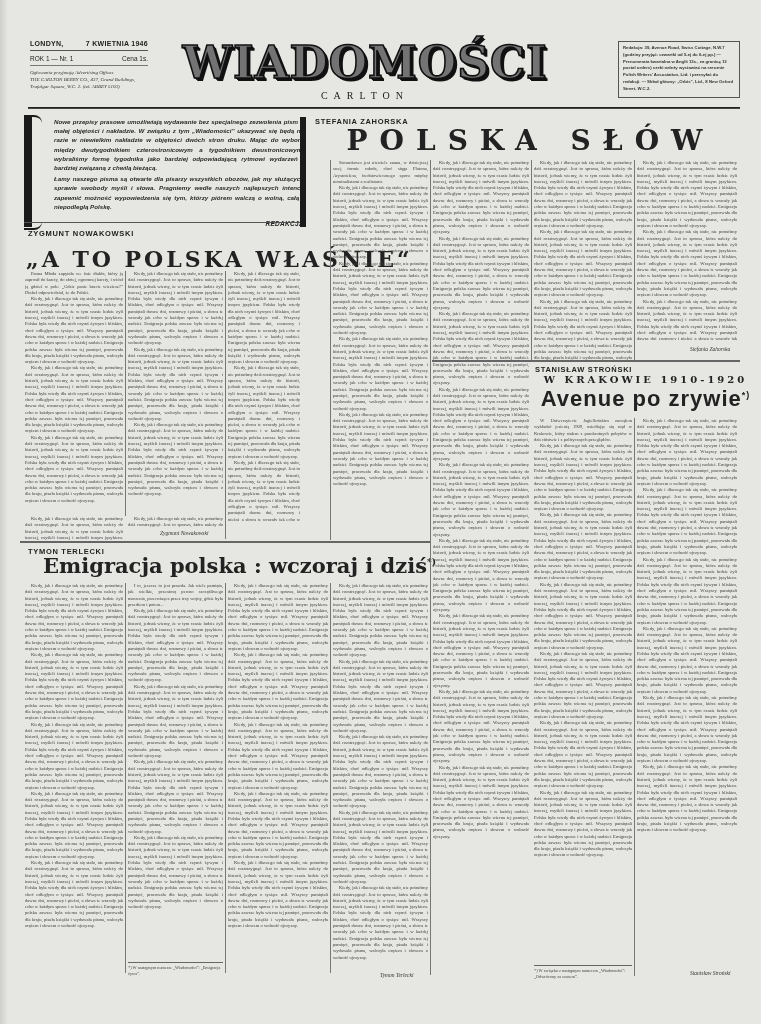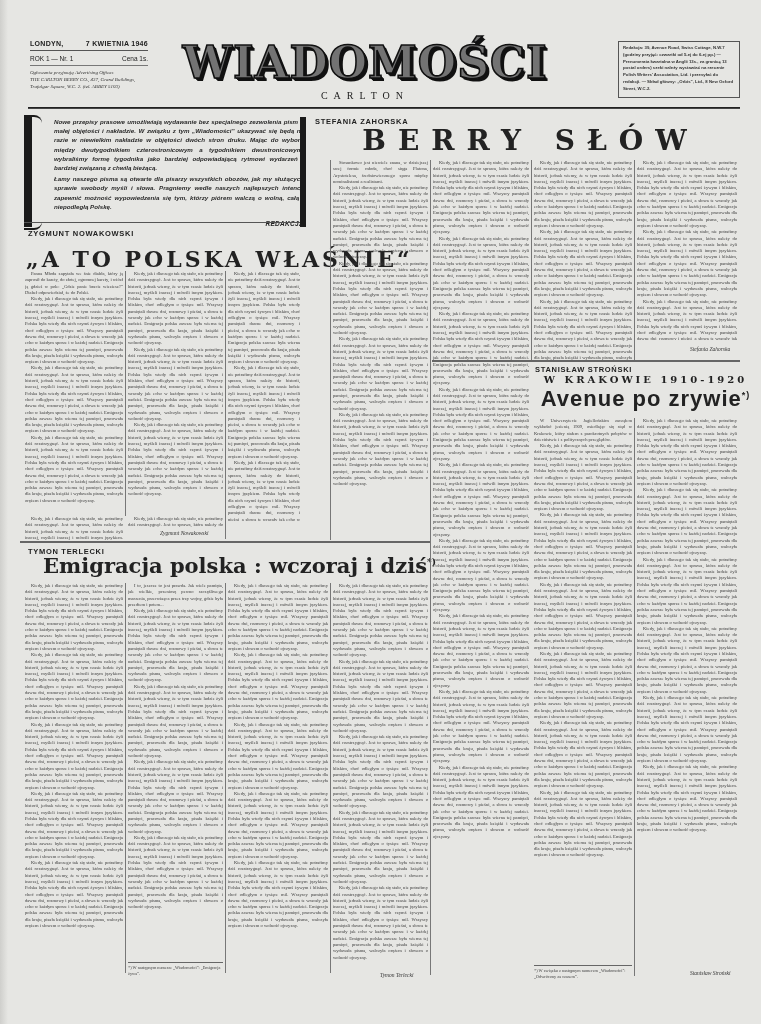--- a/index.html
+++ b/index.html
@@ -170,21 +170,21 @@
     <p class="filler">Kiedy, jak i dlaczego tak się stało, nie potrafimy dziś rozstrzygnąć. Jest to sprawa, która należy do historii, jednak wiemy, że w tym czasie ludzie żyli inaczej, myśleli inaczej i mówili innym językiem. Polska była wtedy dla nich czymś żywym i bliskim, choć odległym o tysiące mil. Wszyscy pamiętali dawne dni, rozmowy i pieśni, a słowa te wracały jak echo w każdym sporze i w każdej nadziei. Emigracja polska zawsze była wierna tej pamięci, pracowała dla kraju, pisała książki i wydawała pisma, walczyła orężem i słowem o wolność ojczyzny. </p>
     <p class="filler">Kiedy, jak i dlaczego tak się stało, nie potrafimy dziś rozstrzygnąć. Jest to sprawa, która należy do historii, jednak wiemy, że w tym czasie ludzie żyli inaczej, myśleli inaczej i mówili innym językiem. Polska była wtedy dla nich czymś żywym i bliskim, choć odległym o tysiące mil. Wszyscy pamiętali dawne dni, rozmowy i pieśni, a słowa te wracały jak echo w każdym sporze i w każdej nadziei. Emigracja polska zawsze była wierna tej pamięci, pracowała dla kraju, pisała książki i wydawała pisma, walczyła orężem i słowem o wolność ojczyzny. </p>
     <p class="filler">Kiedy, jak i dlaczego tak się stało, nie potrafimy dziś rozstrzygnąć. Jest to sprawa, która należy do historii, jednak wiemy, że w tym czasie ludzie żyli inaczej, myśleli inaczej i mówili innym językiem. Polska była wtedy dla nich czymś żywym i bliskim, choć odległym o tysiące mil. Wszyscy pamiętali dawne dni, rozmowy i pieśni, a słowa te wracały jak echo w każdym sporze i w każdej nadziei. Emigracja polska zawsze była wierna tej pamięci, pracowała dla kraju, pisała książki i wydawała pisma, walczyła orężem i słowem o wolność ojczyzny. </p>
     <p class="filler">Kiedy, jak i dlaczego tak się stało, nie potrafimy dziś rozstrzygnąć. Jest to sprawa, która należy do historii, jednak wiemy, że w tym czasie ludzie żyli inaczej, myśleli inaczej i mówili innym językiem. Polska była wtedy dla nich czymś żywym i bliskim, choć odległym o tysiące mil. Wszyscy pamiętali dawne dni, rozmowy i pieśni, a słowa te wracały jak echo w każdym sporze i w każdej nadziei. Emigracja polska zawsze była wierna tej pamięci, pracowała dla kraju, pisała książki i wydawała pisma, walczyła orężem i słowem o wolność ojczyzny. </p>
     <p class="filler">Kiedy, jak i dlaczego tak się stało, nie potrafimy dziś rozstrzygnąć. Jest to sprawa, która należy do historii, jednak wiemy, że w tym czasie ludzie żyli inaczej, myśleli inaczej i mówili innym językiem. Polska była wtedy dla nich czymś żywym i bliskim, choć odległym o tysiące mil. Wszyscy pamiętali dawne dni, rozmowy i pieśni, a słowa te wracały jak echo w każdym sporze i w każdej nadziei. Emigracja polska zawsze była wierna tej pamięci, pracowała dla kraju, pisała książki i wydawała pisma, walczyła orężem i słowem o wolność ojczyzny. </p>
   </div>
   <div class="sign" style="left:380px; top:972px;">Tymon Terlecki</div>
 
   <div class="abs" style="left:300px; top:117px; width:6px; height:110px; background:#1a1a1a;"></div>
   <div class="abs author" style="left:315px; top:117px;">STEFANIA ZAHORSKA</div>
-  <div class="abs h-magia">BERRY SŁÓW</div>
+  <div class="abs h-magia">POLSKA SŁÓW</div>
 
   <div class="abs vline" style="left:330px; top:160px; height:380px;"></div>
   <div class="col" style="left:333px; top:160px; width:95px; height:380px;">
     <p>Stosunkowo jest niewiele znana, w dzisiejszej swej formie młoda, choć sięga Platona, Arystotelesa, średniowiecznego sporu między nominalistami a realistami.</p>
     <p class="filler">Kiedy, jak i dlaczego tak się stało, nie potrafimy dziś rozstrzygnąć. Jest to sprawa, która należy do historii, jednak wiemy, że w tym czasie ludzie żyli inaczej, myśleli inaczej i mówili innym językiem. Polska była wtedy dla nich czymś żywym i bliskim, choć odległym o tysiące mil. Wszyscy pamiętali dawne dni, rozmowy i pieśni, a słowa te wracały jak echo w każdym sporze i w każdej nadziei. Emigracja polska zawsze była wierna tej pamięci, pracowała dla kraju, pisała książki i wydawała pisma, walczyła orężem i słowem o wolność ojczyzny. </p>
     <p class="filler">Kiedy, jak i dlaczego tak się stało, nie potrafimy dziś rozstrzygnąć. Jest to sprawa, która należy do historii, jednak wiemy, że w tym czasie ludzie żyli inaczej, myśleli inaczej i mówili innym językiem. Polska była wtedy dla nich czymś żywym i bliskim, choć odległym o tysiące mil. Wszyscy pamiętali dawne dni, rozmowy i pieśni, a słowa te wracały jak echo w każdym sporze i w każdej nadziei. Emigracja polska zawsze była wierna tej pamięci, pracowała dla kraju, pisała książki i wydawała pisma, walczyła orężem i słowem o wolność ojczyzny. </p>
     <p class="filler">Kiedy, jak i dlaczego tak się stało, nie potrafimy dziś rozstrzygnąć. Jest to sprawa, która należy do historii, jednak wiemy, że w tym czasie ludzie żyli inaczej, myśleli inaczej i mówili innym językiem. Polska była wtedy dla nich czymś żywym i bliskim, choć odległym o tysiące mil. Wszyscy pamiętali dawne dni, rozmowy i pieśni, a słowa te wracały jak echo w każdym sporze i w każdej nadziei. Emigracja polska zawsze była wierna tej pamięci, pracowała dla kraju, pisała książki i wydawała pisma, walczyła orężem i słowem o wolność ojczyzny. </p>
     <p class="filler">Kiedy, jak i dlaczego tak się stało, nie potrafimy dziś rozstrzygnąć. Jest to sprawa, która należy do historii, jednak wiemy, że w tym czasie ludzie żyli inaczej, myśleli inaczej i mówili innym językiem. Polska była wtedy dla nich czymś żywym i bliskim, choć odległym o tysiące mil. Wszyscy pamiętali dawne dni, rozmowy i pieśni, a słowa te wracały jak echo w każdym sporze i w każdej nadziei. Emigracja polska zawsze była wierna tej pamięci, pracowała dla kraju, pisała książki i wydawała pisma, walczyła orężem i słowem o wolność ojczyzny. </p>
   </div>
   <div class="abs vline" style="left:430px; top:160px; height:815px;"></div>

